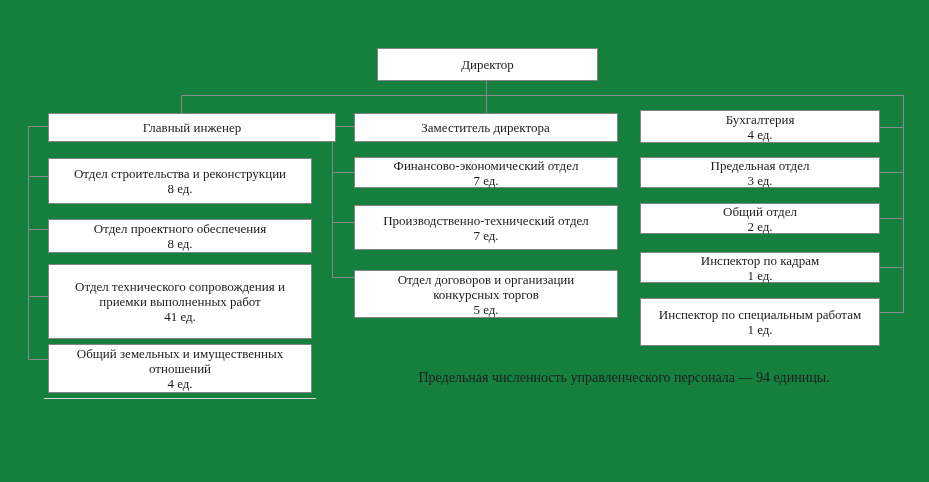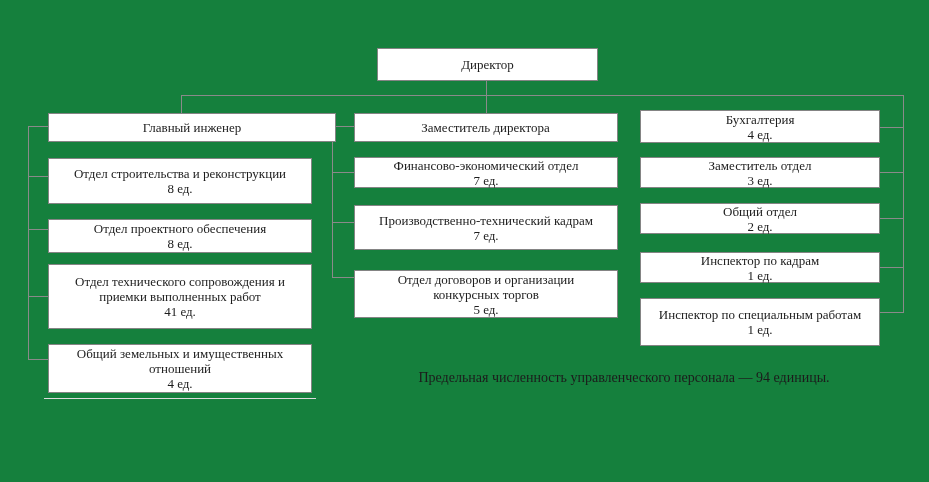--- a/index.html
+++ b/index.html
@@ -62,51 +62,51 @@
     <div class="t">Главный инженер</div>
   </div>
   <div class="box" style="left:48px;top:158px;width:264px;height:46px;">
     <div class="t">Отдел строительства и реконструкции</div>
     <div class="c">8 ед.</div>
   </div>
   <div class="box" style="left:48px;top:219px;width:264px;height:34px;">
     <div class="t">Отдел проектного обеспечения</div>
     <div class="c">8 ед.</div>
   </div>
-  <div class="box" style="left:48px;top:264px;width:264px;height:65px;">
+  <div class="box" style="left:48px;top:264px;width:264px;height:75px;">
     <div class="t">Отдел технического сопровождения и приемки выполненных работ</div>
     <div class="c">41 ед.</div>
   </div>
   <div class="box" style="left:48px;top:344px;width:264px;height:49px;">
     <div class="t">Общий земельных и имущественных отношений</div>
     <div class="c">4 ед.</div>
   </div>
 
   <div class="box" style="left:354px;top:113px;width:264px;height:29px;padding-left:15px;">
     <div class="t">Заместитель директора</div>
   </div>
   <div class="box" style="left:354px;top:157px;width:264px;height:31px;">
     <div class="t">Финансово-экономический отдел</div>
     <div class="c">7 ед.</div>
   </div>
   <div class="box" style="left:354px;top:205px;width:264px;height:45px;">
-    <div class="t">Производственно-технический кадрам</div>
+    <div class="t">Производственно-технический отдел</div>
     <div class="c">7 ед.</div>
   </div>
   <div class="box" style="left:354px;top:262px;width:264px;height:48px;margin-top:8px;">
     <div class="t">Отдел договоров и организации конкурсных торгов</div>
     <div class="c">5 ед.</div>
   </div>
 
   <div class="box" style="left:640px;top:110px;width:240px;height:33px;">
     <div class="t">Бухгалтерия</div>
     <div class="c">4 ед.</div>
   </div>
   <div class="box" style="left:640px;top:157px;width:240px;height:31px;">
-    <div class="t">Заместитель отдел</div>
+    <div class="t">Предельная отдел</div>
     <div class="c">3 ед.</div>
   </div>
   <div class="box" style="left:640px;top:203px;width:240px;height:31px;">
     <div class="t">Общий отдел</div>
     <div class="c">2 ед.</div>
   </div>
   <div class="box" style="left:640px;top:252px;width:240px;height:31px;">
     <div class="t">Инспектор по кадрам</div>
     <div class="c">1 ед.</div>
   </div>

